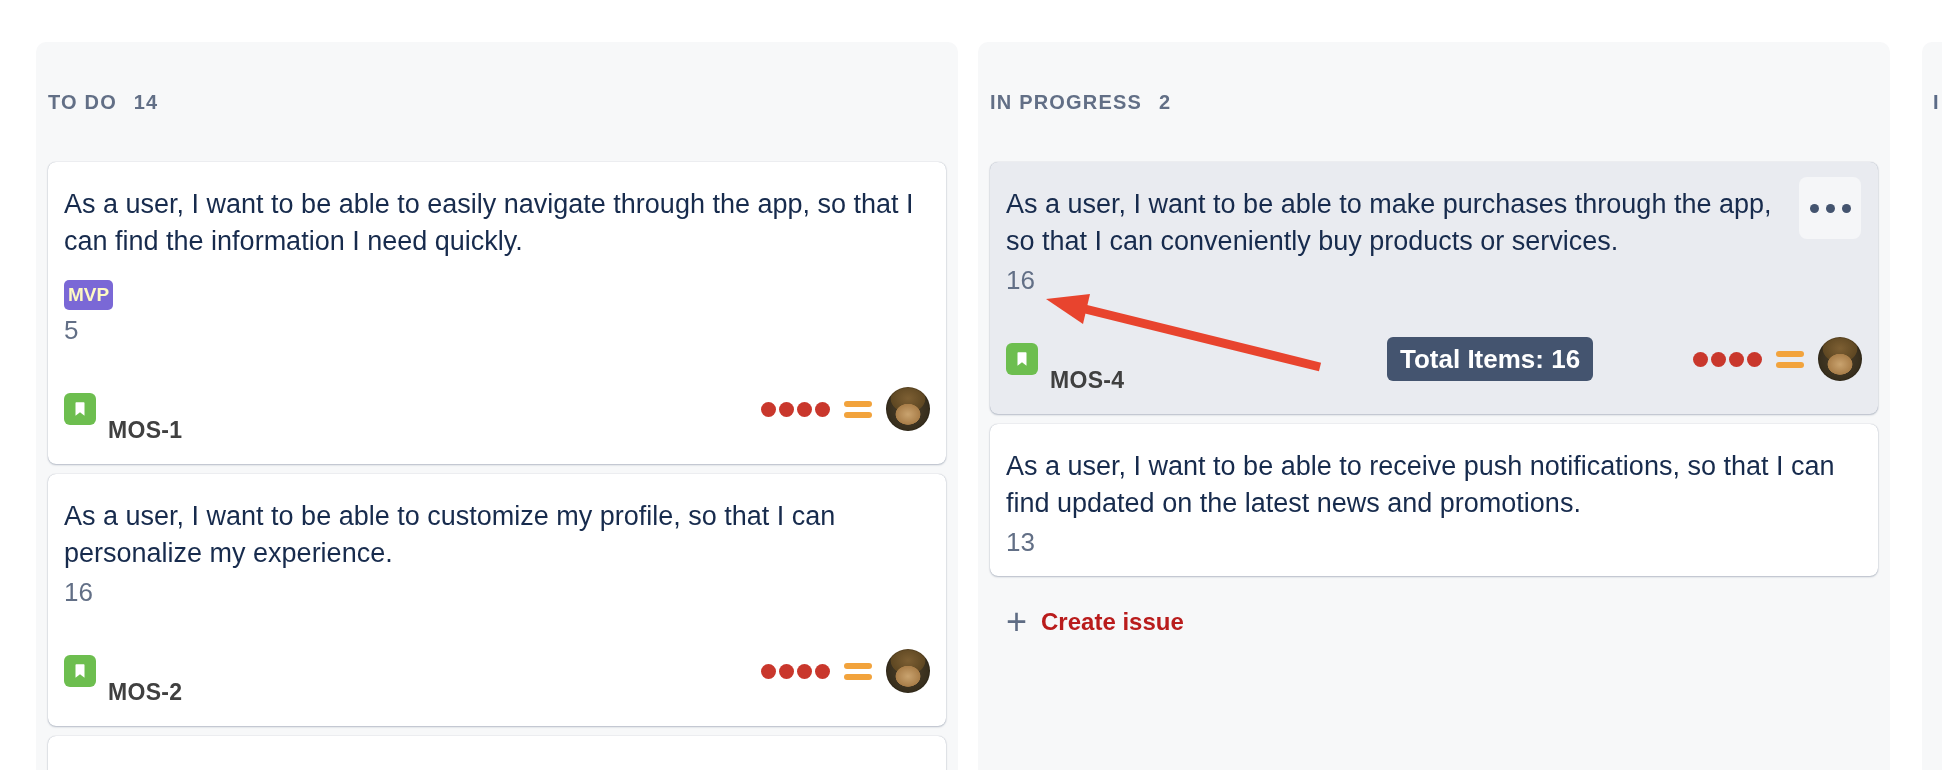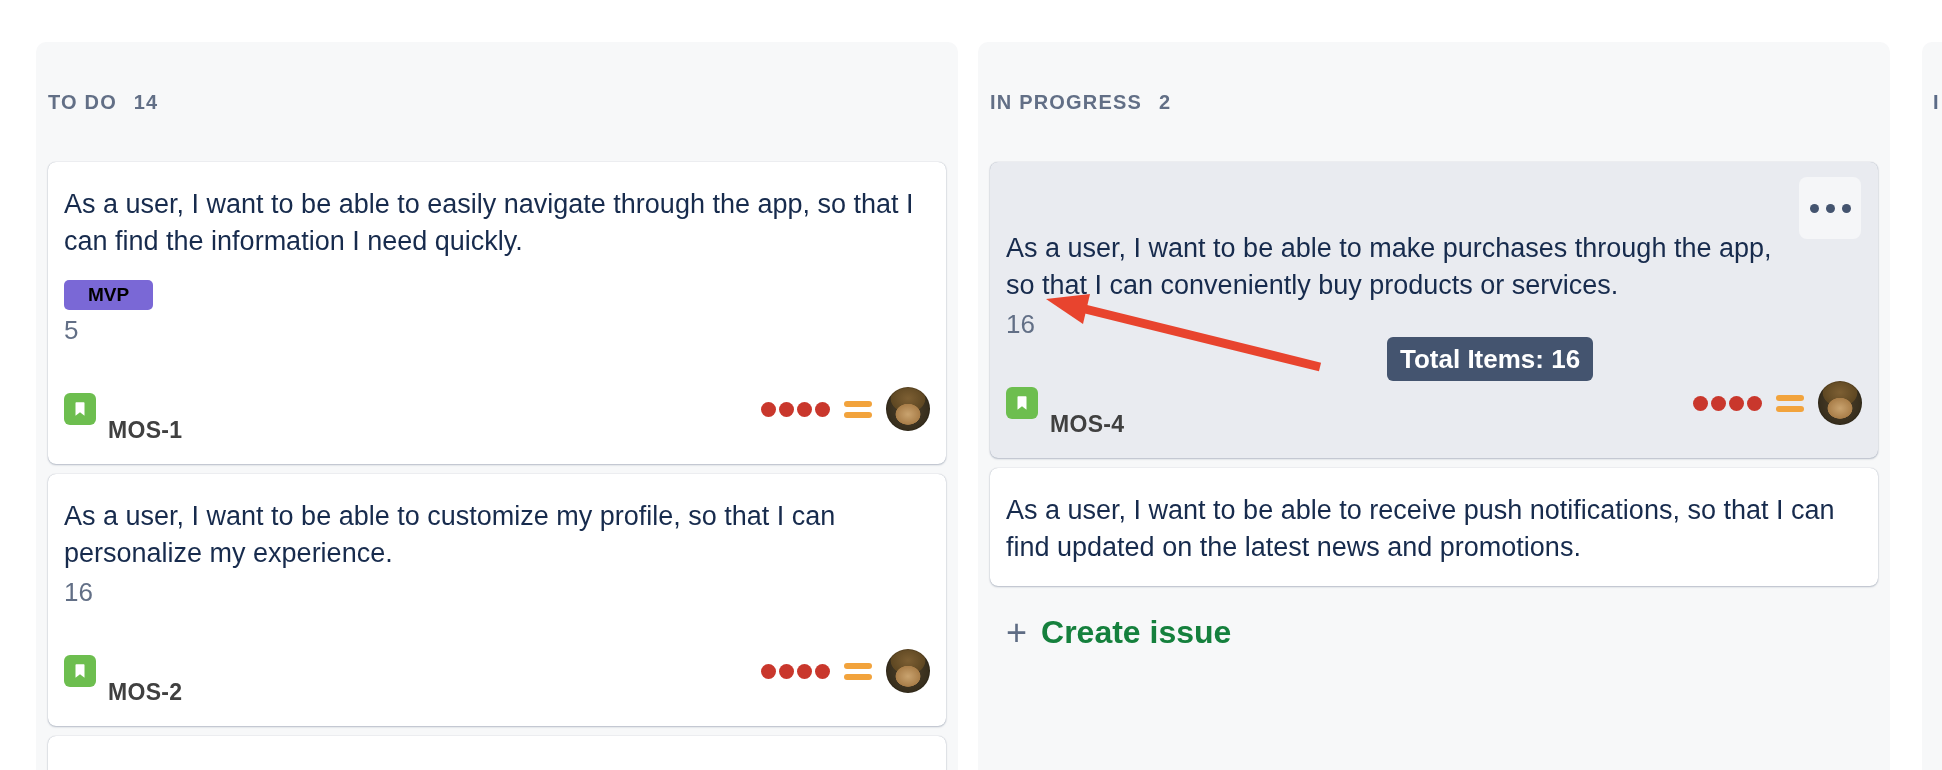--- a/index.html
+++ b/index.html
@@ -27,23 +27,23 @@
     position:relative;
     background:#ffffff;border-radius:8px;
     box-shadow:0 1px 2px rgba(9,30,66,.25),0 0 1px rgba(9,30,66,.31);
     padding:24px 16px 20px;
   }
   .card.hovered{background:#e9ebf0;}
   .card.stub{height:44px;padding:0;}
   .card-title{font-size:27px;line-height:37px;color:#172b4d;}
   .labels{margin-top:20px;line-height:0;}
   .label-badge{
-    display:inline-block;background:#7a68d6;color:#000000;
+    display:inline-block;background:#7a68d6;color:#fef9c3;
     font-size:19px;font-weight:700;line-height:24px;
-    padding:3px 24px;border-radius:5px;
+    padding:3px 4px;border-radius:5px;
   }
   .estimate{margin-top:6px;font-size:26px;line-height:28px;color:#626f86;}
   .card-footer{margin-top:30px;display:flex;align-items:center;justify-content:space-between;}
   .footer-left{display:flex;align-items:center;gap:12px;}
   .story-icon{
     width:32px;height:32px;border-radius:6px;background:#6dbe4f;
     display:flex;align-items:center;justify-content:center;flex:none;
   }
   .issue-key{font-size:23px;font-weight:700;color:#404040;letter-spacing:.3px;margin-top:43px;}
   .footer-right{display:flex;align-items:center;gap:14px;}
@@ -63,21 +63,21 @@
     position:absolute;top:15px;right:17px;width:62px;height:62px;
     border-radius:8px;background:#f5f6f8;border:none;cursor:pointer;
     display:flex;align-items:center;justify-content:center;gap:7px;
   }
   .menu-btn i{width:9px;height:9px;border-radius:50%;background:#44546f;}
   .create-row{
     margin:20px 12px 0;padding:8px 16px;border-radius:6px;
     display:flex;align-items:center;gap:14px;cursor:pointer;
   }
   .plus-icon{font-size:36px;line-height:36px;font-weight:400;color:#5e6c84;}
-  .create-label{font-size:32px;font-weight:600;color:#15803d;}
+  .create-label{font-size:24px;font-weight:600;color:#b91c1c;}
   .tooltip{
     position:absolute;left:1387px;top:337px;z-index:40;
     background:#44546f;color:#ffffff;
     font-size:26px;font-weight:600;line-height:34px;
     padding:5px 13px;border-radius:6px;white-space:nowrap;
   }
   .arrow-overlay{position:absolute;left:0;top:0;z-index:50;pointer-events:none;}
 </style>
 </head>
 <body>
@@ -158,21 +158,21 @@
     <span class="count">2</span>
   </div>
   <div class="cards">
 
     <div class="card hovered">
       <button class="menu-btn" aria-label="more">
         <i></i>
           <i></i>
           <i></i>
       </button>
-      <div class="card-title" style="padding-right:80px;margin-top:44px;">As a user, I want to be able to make purchases through the app, so that I can conveniently buy products or services.</div>
+      <div class="card-title" style="padding-right:80px;">As a user, I want to be able to make purchases through the app, so that I can conveniently buy products or services.</div>
       <div class="estimate">16</div>
       <div class="card-footer">
         <div class="footer-left">
           <span class="story-icon">
             <svg width="18" height="18" viewBox="0 0 16 16">
                 <path fill="#ffffff" d="M4.6 2h6.8c.33 0 .6.27.6.6V14l-4-3.1L4 14V2.6c0-.33.27-.6.6-.6z"></path>
               </svg>
           </span>
           <span class="issue-key">MOS-4</span>
         </div>
@@ -187,20 +187,21 @@
               <i></i>
               <i></i>
             </span>
           <span class="avatar"></span>
         </div>
       </div>
     </div>
 
     <div class="card">
       <div class="card-title">As a user, I want to be able to receive push notifications, so that I can find updated on the latest news and promotions.</div>
+      <div class="estimate">13</div>
     </div>
   </div>
 
   <div class="create-row">
     <span class="plus-icon">+</span>
     <span class="create-label">Create issue</span>
   </div>
 </section>
 
 <section class="column" id="col-next">

